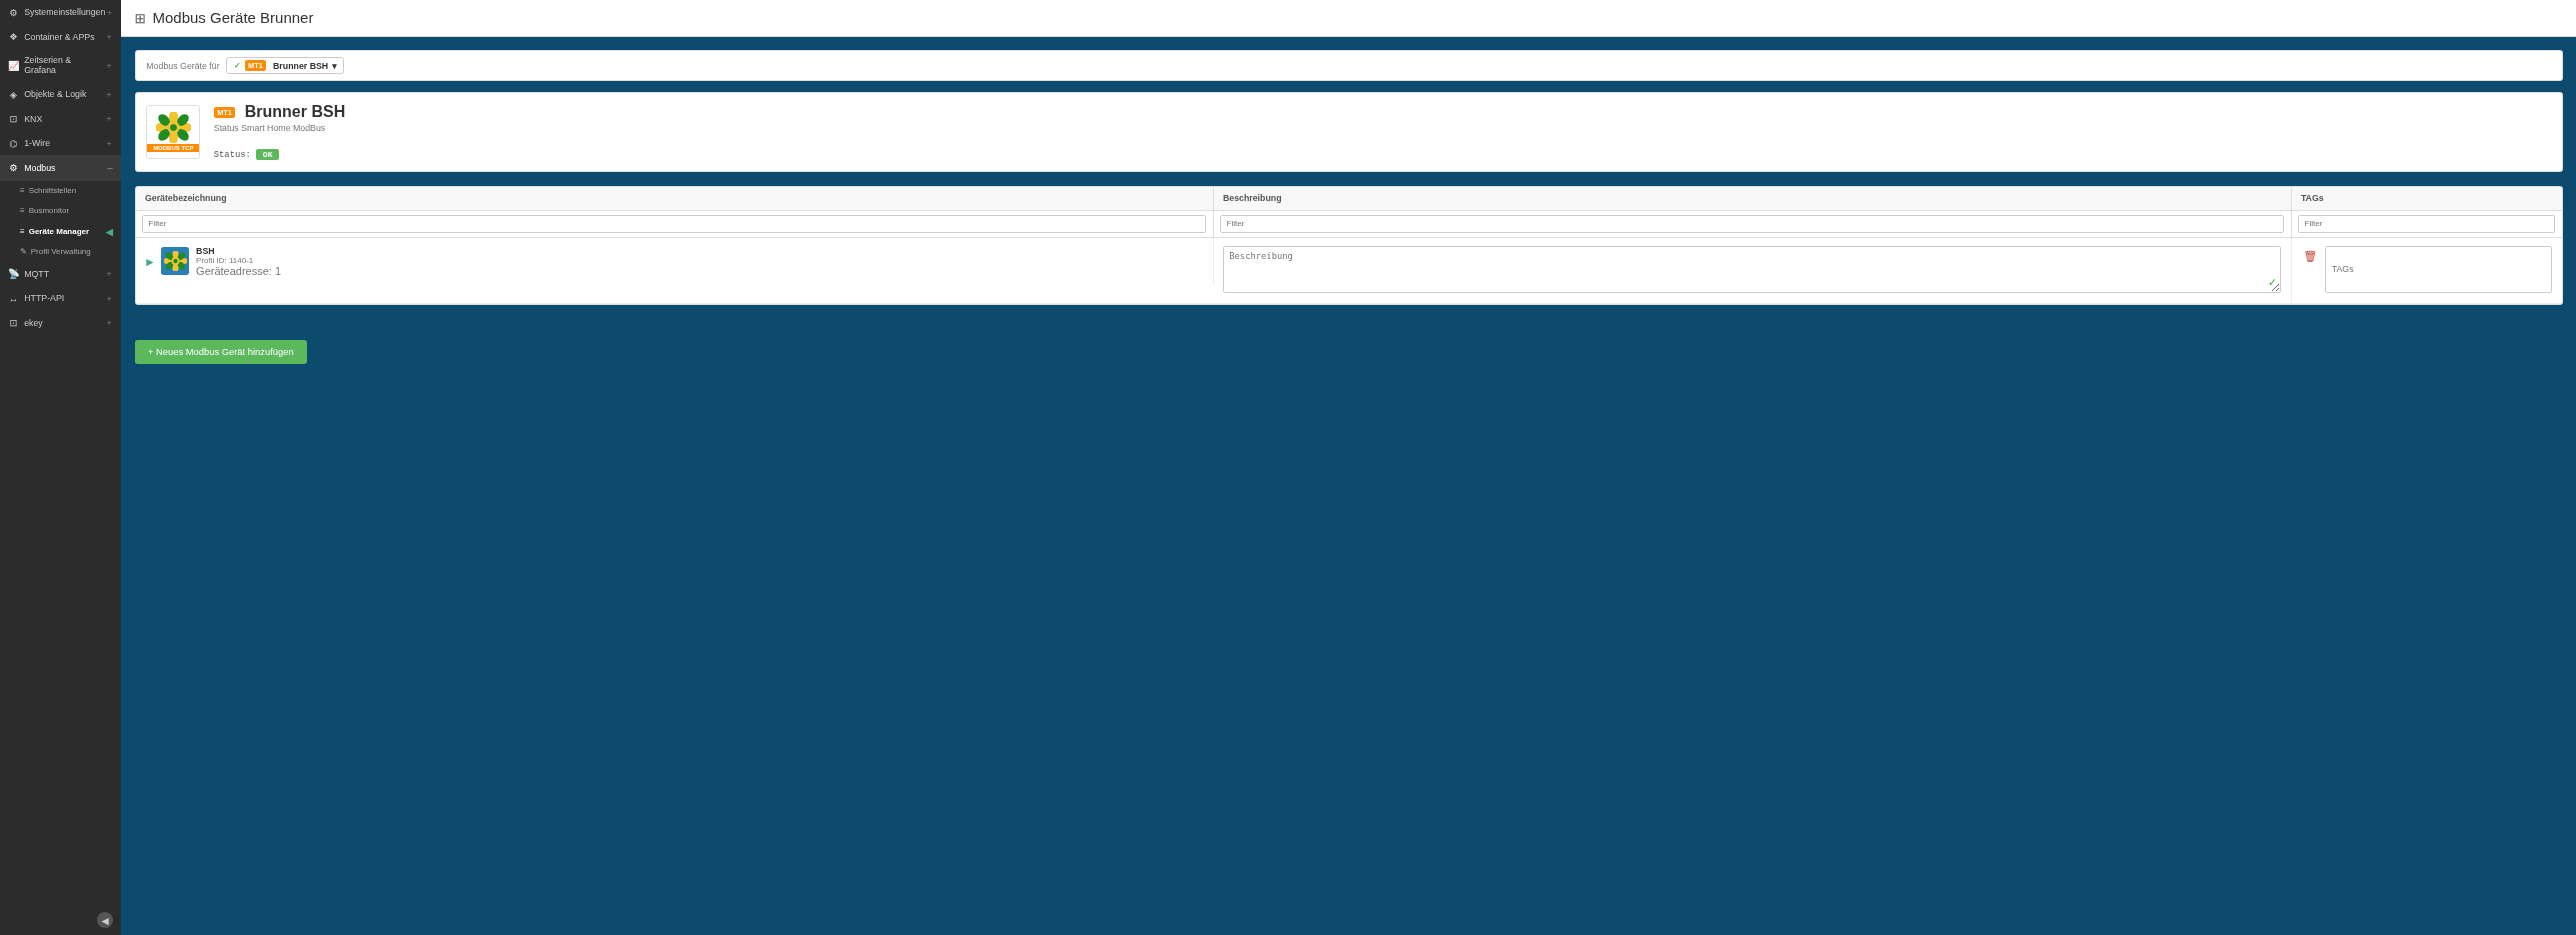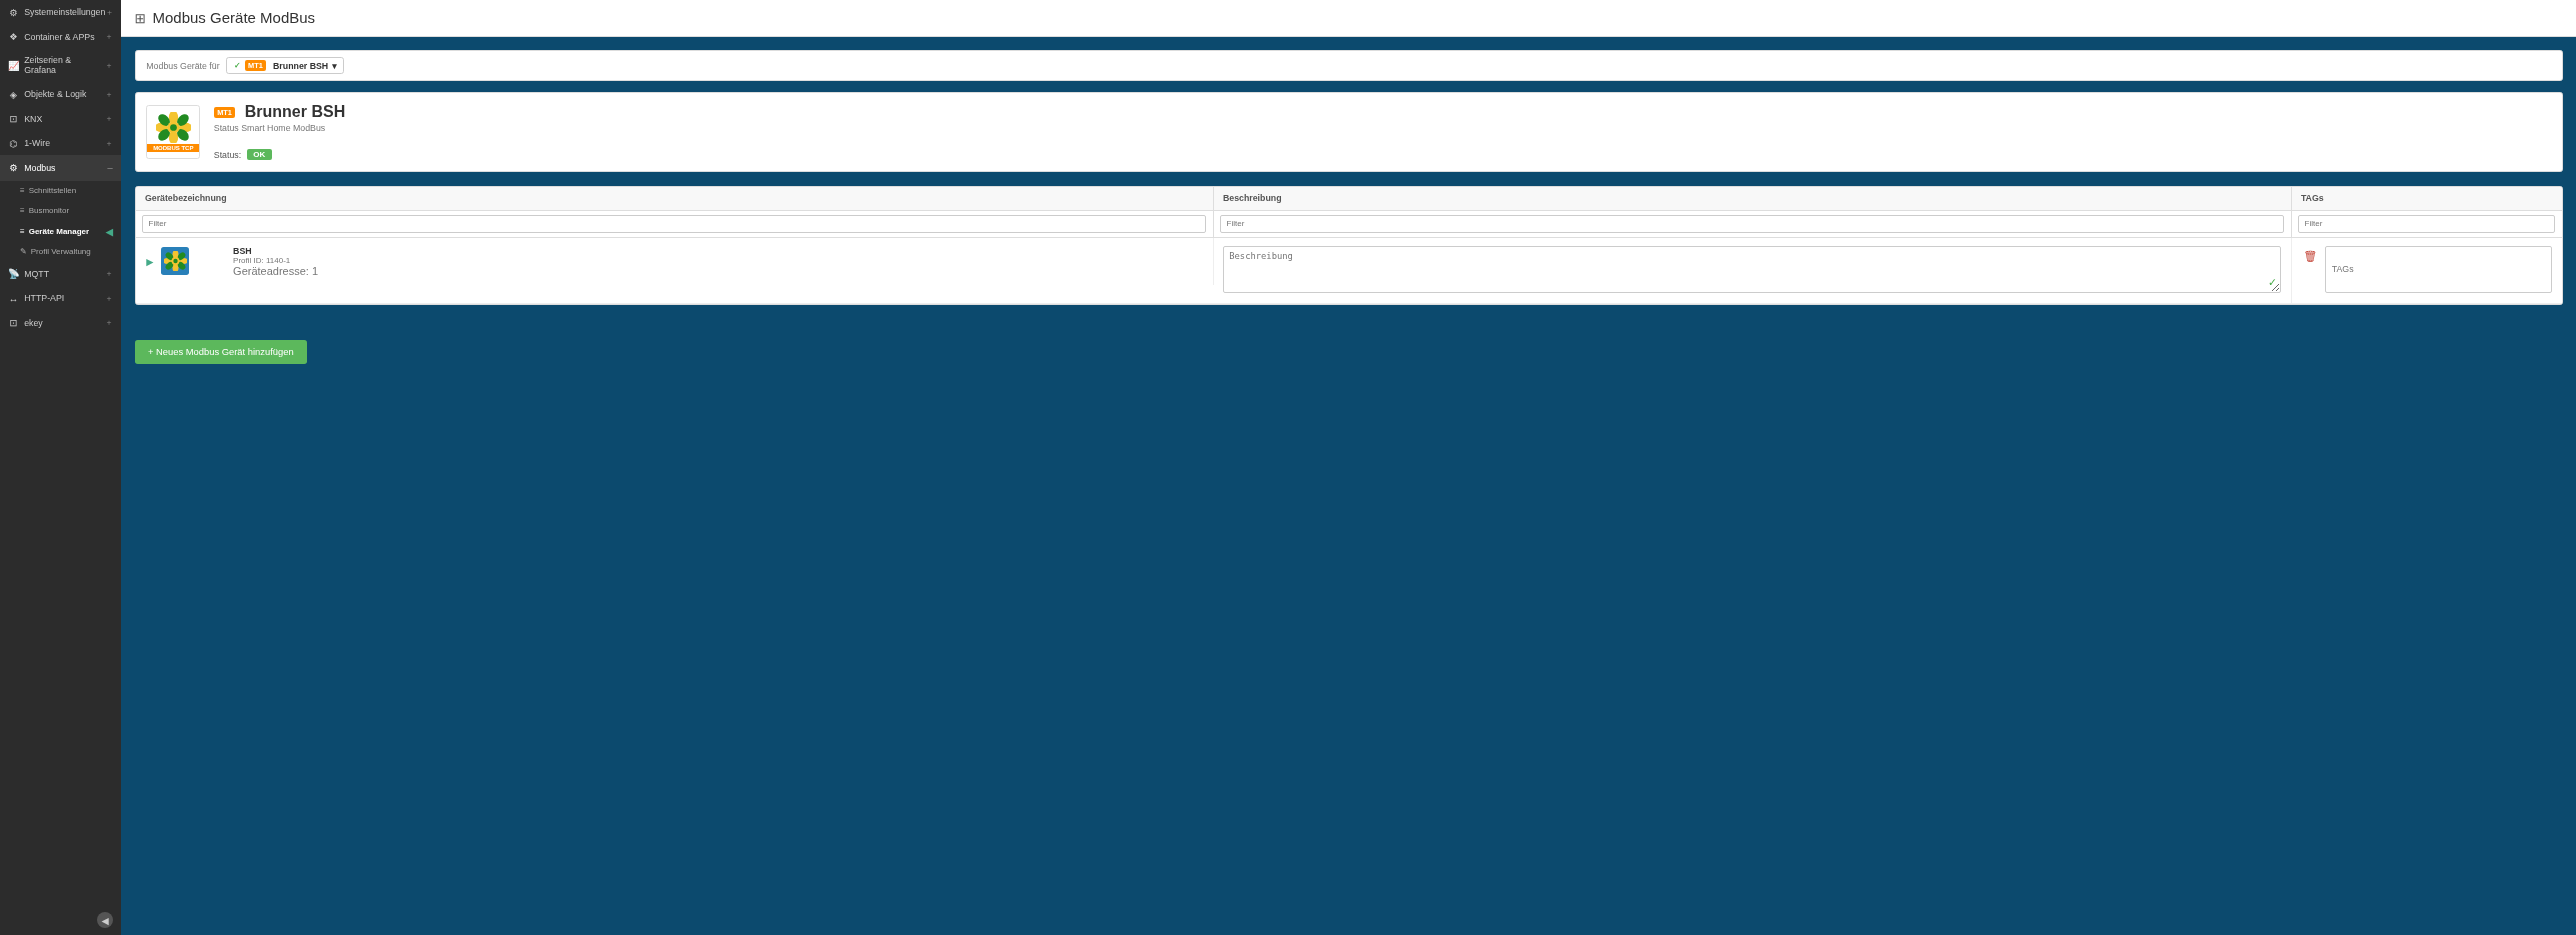--- a/index.html
+++ b/index.html
@@ -171,21 +171,21 @@
       font-weight: bold;
       color: #fff;
       background: #ff8c00;
       width: 100%;
       text-align: center;
       padding: 1.3px 0;
     }
     .device-info { flex: 1; }
     .device-name { font-size: 16px; font-weight: bold; color: #333; }
     .device-subtitle { font-size: 8.8px; color: #777; margin-top: 1.3px; }
-    .device-status { margin-top: 16px; display: flex; align-items: center; gap: 5.4px; font-size: 8.8px; color: #555; }
+    .device-status { margin-top: 16px; display: flex; align-items: center; gap: 5.4px; font-size: 8.8px; color: #555; font-family: Liberation Mono, monospace; }
     .status-ok {
       background: #5cb85c;
       color: #fff;
       padding: 1.3px 6.7px;
       border-radius: 2px;
       font-size: 8px;
       font-weight: bold;
     }
     .device-interface { margin-top: 2.7px; font-size: 8.8px; color: #555; }
     .device-interface span { color: #999; }
@@ -261,21 +261,21 @@
       width: 28px;
       height: 28px;
       background: #2980b9;
       border-radius: 2.7px;
       display: flex;
       align-items: center;
       justify-content: center;
       font-size: 15px;
       flex-shrink: 0;
     }
-    .device-row-info { font-size: 8.8px; margin-left: 37px; }
+    .device-row-info { font-size: 8.8px; }
     .device-row-name { font-weight: bold; color: #333; }
     .device-row-profile { font-size: 8px; color: #777; }
     .device-row-addr { font-size: 11px; color: #777; }
 
     .desc-textarea {
       width: 100%;
       border: 0.7px solid #ccc;
       border-radius: 2px;
       padding: 4px 5.4px;
       font-size: 8.8px;
@@ -437,21 +437,21 @@
 
   <div class="sidebar-bottom">
     <button class="sidebar-arrow-btn">◀</button>
   </div>
 </nav>
 
 <div class="main">
 
   <div class="header">
     <span class="header-icon">⊞</span>
-    <h1 class="header-title">Modbus Geräte ModBus</h1>
+    <h1 class="header-title">Modbus Geräte Brunner</h1>
   </div>
 
   <div class="content">
 
     <div class="device-selector">
       <span class="device-selector-label">Modbus Geräte für</span>
       <div class="device-selector-value">
         <span class="checkmark">✓</span>
         <span class="badge-mt1">MT1</span>
         <span>Brunner BSH</span>

